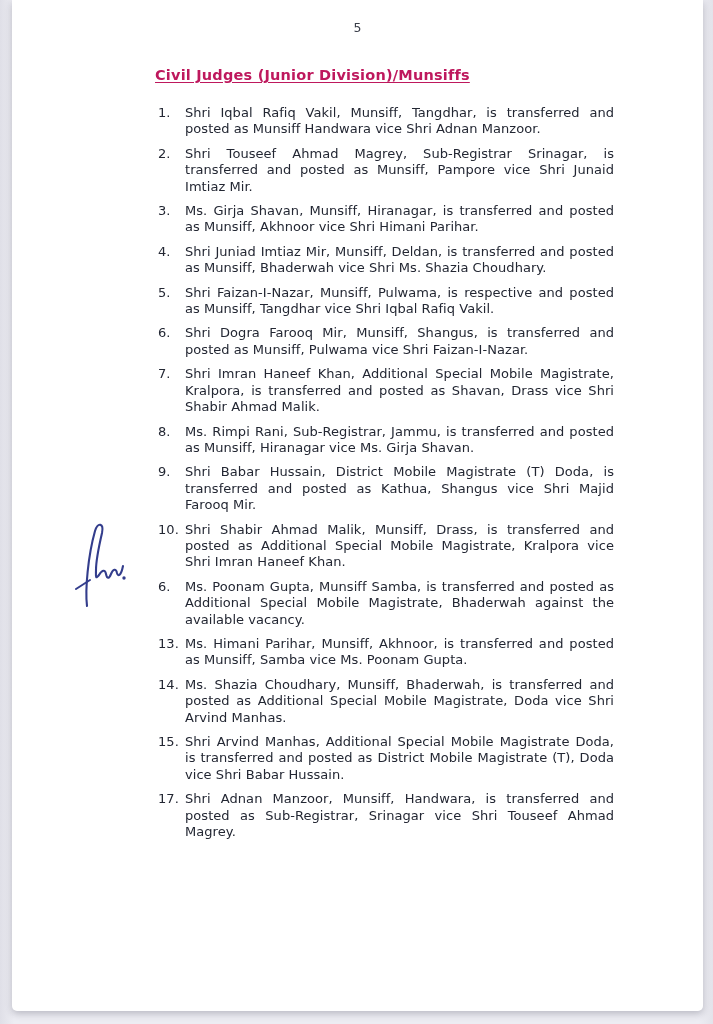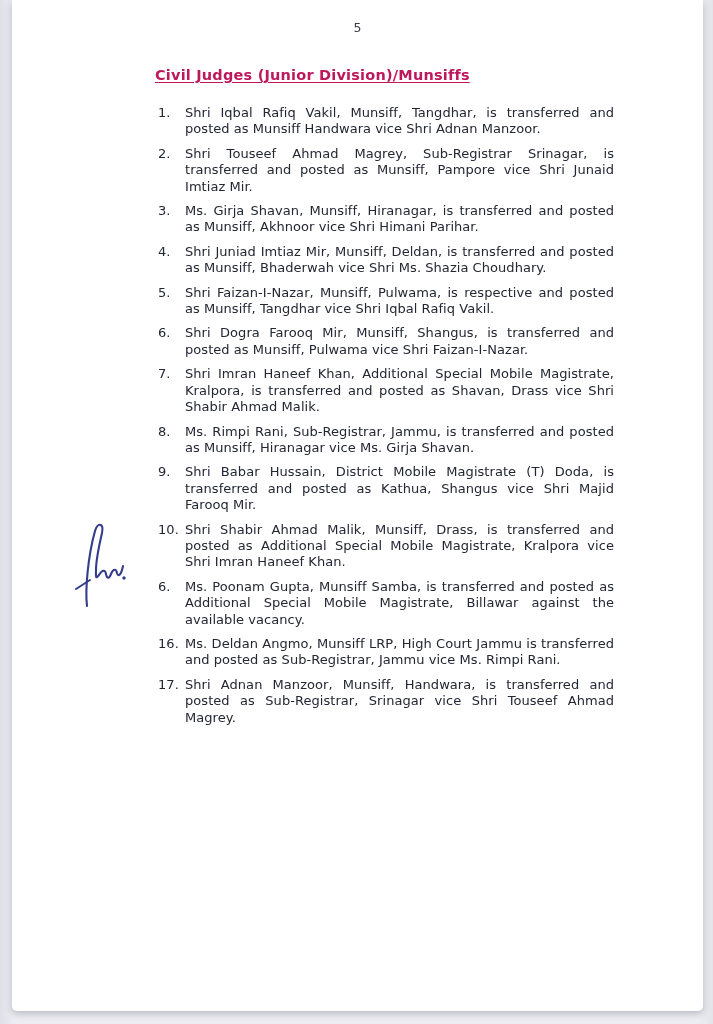--- a/index.html
+++ b/index.html
@@ -120,25 +120,33 @@
       <li class="item">
         <div class="num">9.</div>
         <div class="txt">Shri Babar Hussain, District Mobile Magistrate (T) Doda, is transferred and posted as Kathua, Shangus vice Shri Majid Farooq Mir.</div>
       </li>
       <li class="item">
         <div class="num">10.</div>
         <div class="txt">Shri Shabir Ahmad Malik, Munsiff, Drass, is transferred and posted as Additional Special Mobile Magistrate, Kralpora vice Shri Imran Haneef Khan.</div>
       </li>
       <li class="item">
         <div class="num">6.</div>
-        <div class="txt">Ms. Poonam Gupta, Munsiff Samba, is transferred and posted as Additional Special Mobile Magistrate, Billawar against the available vacancy.</div>
+        <div class="txt">Ms. Poonam Gupta, Munsiff Samba, is transferred and posted as Additional Special Mobile Magistrate, Bhaderwah against the available vacancy.</div>
       </li>
       <li class="item">
-        <div class="num">16.</div>
-        <div class="txt">Ms. Deldan Angmo, Munsiff LRP, High Court Jammu is transferred and posted as Sub-Registrar, Jammu vice Ms. Rimpi Rani.</div>
+        <div class="num">13.</div>
+        <div class="txt">Ms. Himani Parihar, Munsiff, Akhnoor, is transferred and posted as Munsiff, Samba vice Ms. Poonam Gupta.</div>
+      </li>
+      <li class="item">
+        <div class="num">14.</div>
+        <div class="txt">Ms. Shazia Choudhary, Munsiff, Bhaderwah, is transferred and posted as Additional Special Mobile Magistrate, Doda vice Shri Arvind Manhas.</div>
+      </li>
+      <li class="item">
+        <div class="num">15.</div>
+        <div class="txt">Shri Arvind Manhas, Additional Special Mobile Magistrate Doda, is transferred and posted as District Mobile Magistrate (T), Doda vice Shri Babar Hussain.</div>
       </li>
       <li class="item">
         <div class="num">17.</div>
         <div class="txt">Shri Adnan Manzoor, Munsiff, Handwara, is transferred and posted as Sub-Registrar, Srinagar vice Shri Touseef Ahmad Magrey.</div>
       </li>
     </ol>
 
     <svg class="signature" viewBox="0 0 72 100" xmlns="http://www.w3.org/2000/svg">
       <path d="M15 90 C13 74 16 40 23 15 C26 6 32 7 30 17 C27 30 24 45 24 54 C24 60 23 64 27 59 C30 54 33 53 34 58 C35 63 37 63 39 58 C41 53 44 52 45 57 C46 61 49 60 51 50" fill="none" stroke="#333d8c" stroke-width="2.1" stroke-linecap="round" stroke-linejoin="round"></path>
       <path d="M4 73 L18 64" fill="none" stroke="#333d8c" stroke-width="2" stroke-linecap="round"></path>

